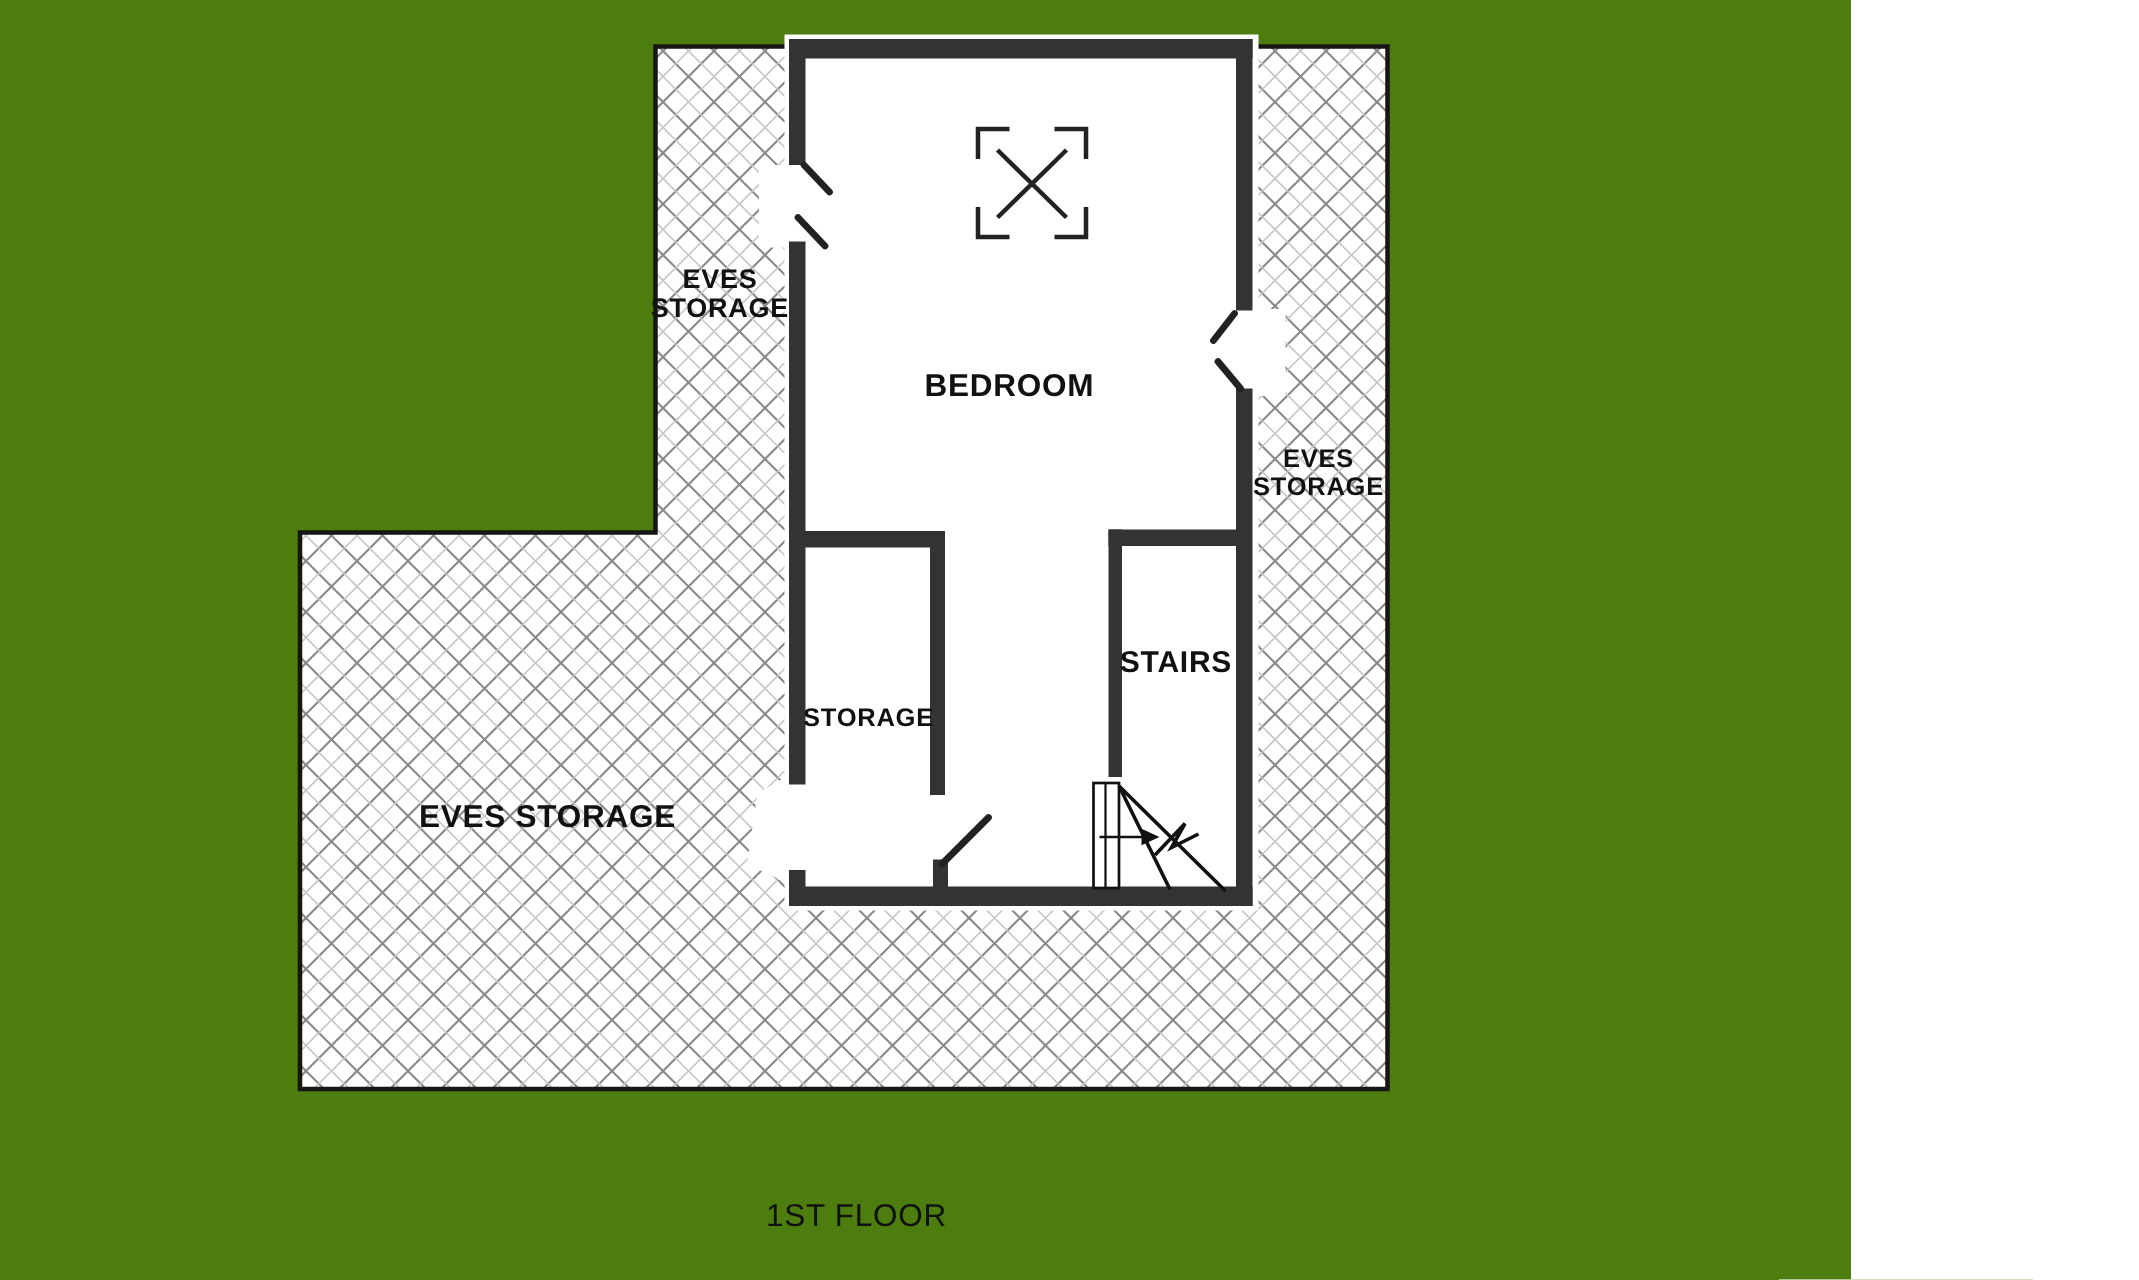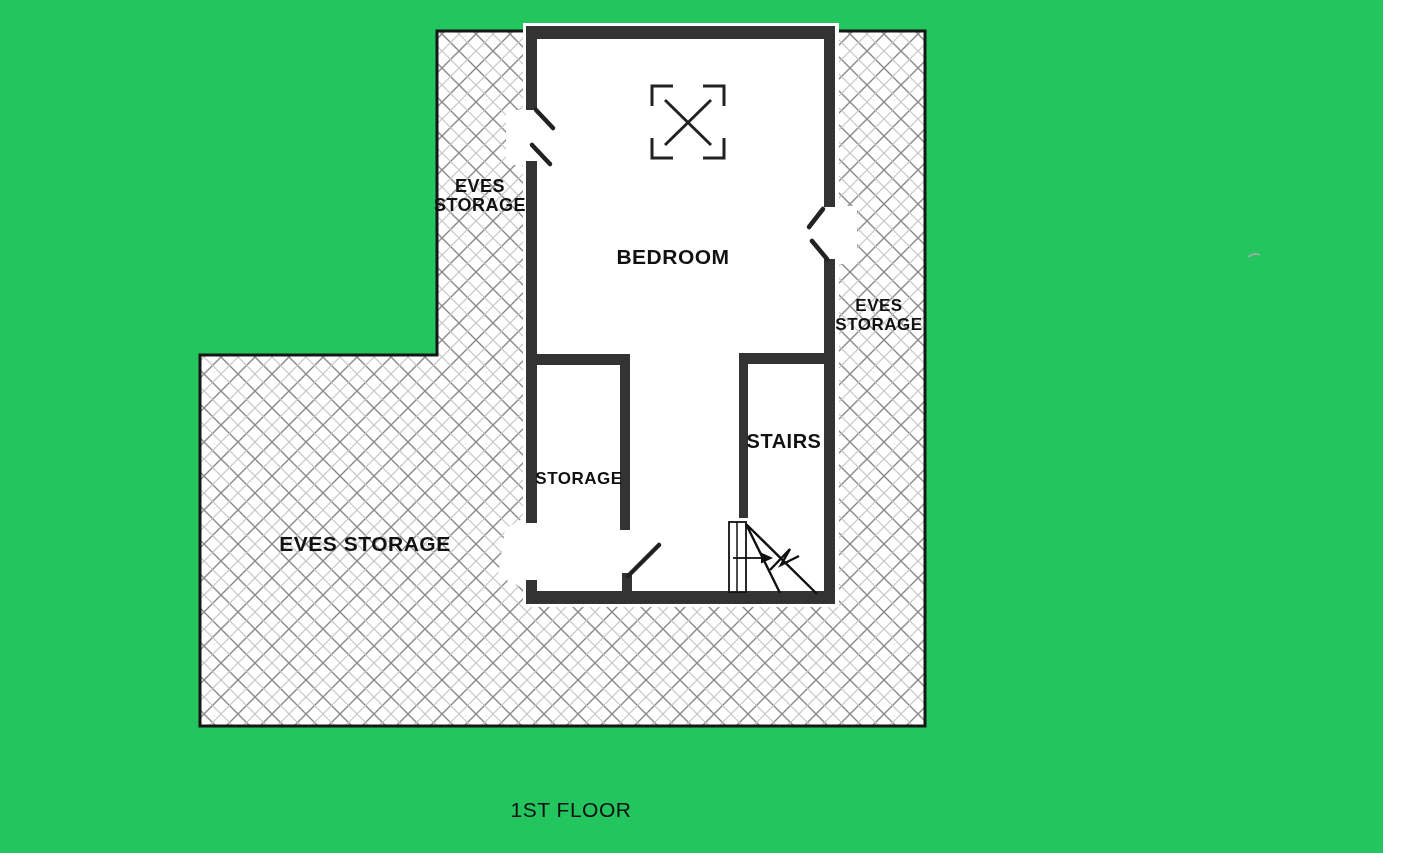--- a/index.html
+++ b/index.html
@@ -1,19 +1,19 @@
 <!DOCTYPE html>
 <html><head>
 <meta charset="utf-8">
 <style>
   html,body{margin:0;padding:0;background:#ffffff;}
   .page{
     position:relative;
-    width:1383px;height:853px;
-    background:#22c55e;
+    width:1234px;height:853px;
+    background:#4d7c0f;
     font-family:"Liberation Sans", sans-serif;
     overflow:hidden;
   }
   svg text{
     font-family:"Liberation Sans", sans-serif;
     fill:#111111;
     letter-spacing:0.5px;
   }
   .room-label{font-weight:bold;}
   .title-label{font-weight:normal;}

